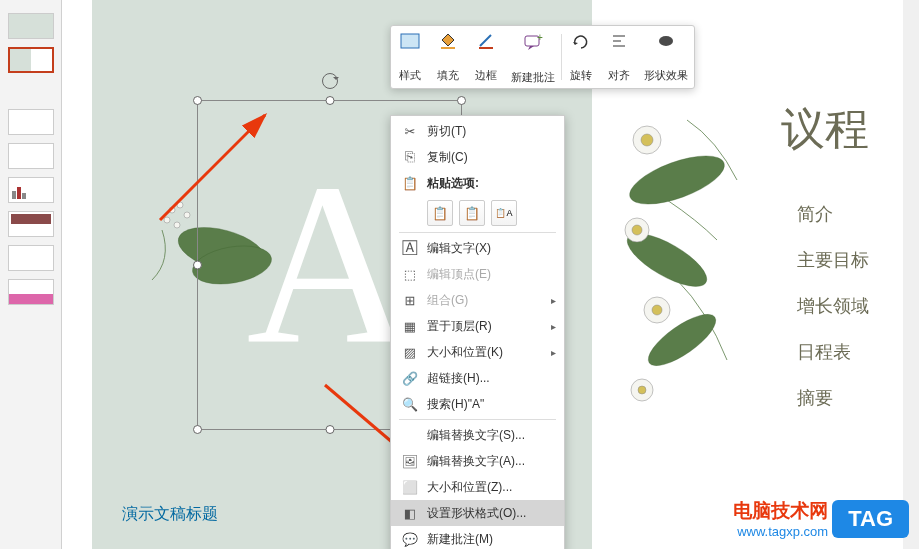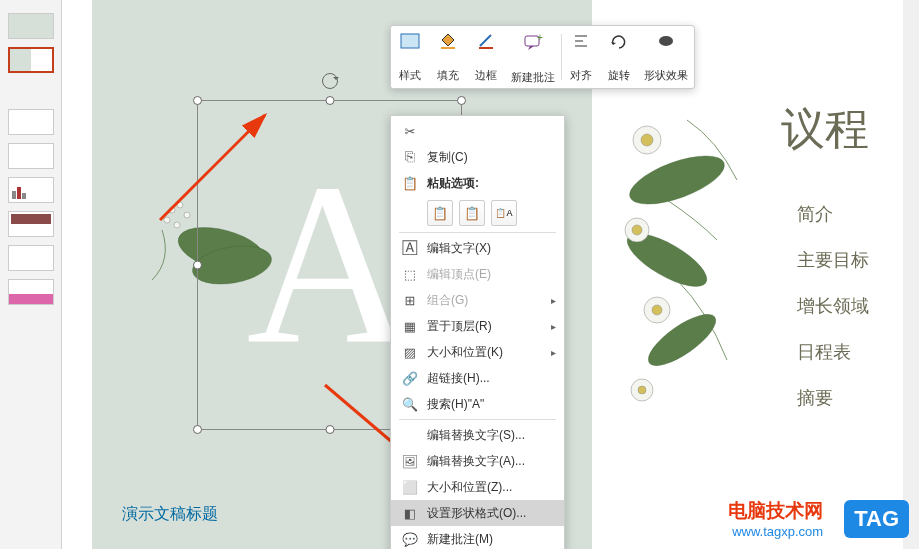--- a/index.html
+++ b/index.html
@@ -302,38 +302,38 @@
       z-index: 50;
     }
     
     
     .watermark {
       position: absolute;
       right: 10px;
       bottom: 10px;
       display: flex;
       align-items: center;
-      gap: 21px;
+      gap: 4px;
       z-index: 200;
       justify-content: flex-end;
     }
     
     .watermark-text {
       text-align: right;
     }
     
     .watermark-t1 { color: #e8380d; font-size: 19px; font-weight: bold; }
     .watermark-t2 { color: #1e88e5; font-size: 13px; }
     
     .tag-badge {
       background: #1e88e5;
       color: #fff;
       font-size: 22px;
       font-weight: bold;
-      padding: 6px 10px;
+      padding: 6px 16px;
       border-radius: 6px;
     }
     
     .scrollbar-v {
       position: absolute;
       right: 0;
       top: 0;
       width: 16px;
       height: 100%;
       background: #f0f0f0;
@@ -496,49 +496,50 @@
           <path d="M7,12 L5,16 L11,12" fill="#7a3f8a"></path>
           <text x="14" y="7" font-size="10" fill="#5a8a3a">+</text>
         </svg>
     </div>
     <div class="toolbar-label" style="line-height:1;">新建批注</div>
   </div>
   <div class="toolbar-sep"></div>
   <div class="toolbar-btn">
     <div class="toolbar-icon">
       <svg width="20" height="18">
+          <path d="M4,12 A6,6 0 1,1 10,16" fill="none" stroke="#333" stroke-width="1.5"></path>
+          <path d="M2,10 L4,13 L7,11" fill="#333"></path>
+        </svg>
+    </div>
+    <div class="toolbar-label">旋转</div>
+  </div>
+  <div class="toolbar-btn">
+    <div class="toolbar-icon">
+      <svg width="20" height="18">
           <line x1="4" y1="4" x2="16" y2="4" stroke="#333"></line>
           <line x1="4" y1="9" x2="12" y2="9" stroke="#333"></line>
           <line x1="4" y1="14" x2="16" y2="14" stroke="#333"></line>
         </svg>
     </div>
     <div class="toolbar-label">对齐</div>
-  </div>
-  <div class="toolbar-btn">
-    <div class="toolbar-icon">
-      <svg width="20" height="18">
-          <path d="M4,12 A6,6 0 1,1 10,16" fill="none" stroke="#333" stroke-width="1.5"></path>
-          <path d="M2,10 L4,13 L7,11" fill="#333"></path>
-        </svg>
-    </div>
-    <div class="toolbar-label">旋转</div>
   </div>
   <div class="toolbar-btn">
     <div class="toolbar-icon">
       <svg width="20" height="18">
           <ellipse cx="10" cy="9" rx="7" ry="5" fill="#4a4a4a"></ellipse>
         </svg>
     </div>
     <div class="toolbar-label">形状效果</div>
   </div>
 </div>
 
 <div class="context-menu">
   <div class="menu-item">
     <span class="menu-icon">✂</span>
+    <span class="menu-text">剪切(T)</span>
   </div>
   <div class="menu-item">
     <span class="menu-icon">⎘</span>
     <span class="menu-text">复制(C)</span>
   </div>
   <div class="menu-item">
     <span class="menu-icon">📋</span>
     <span class="menu-text" style="font-weight:bold">粘贴选项:</span>
   </div>
   <div class="paste-options-row">

